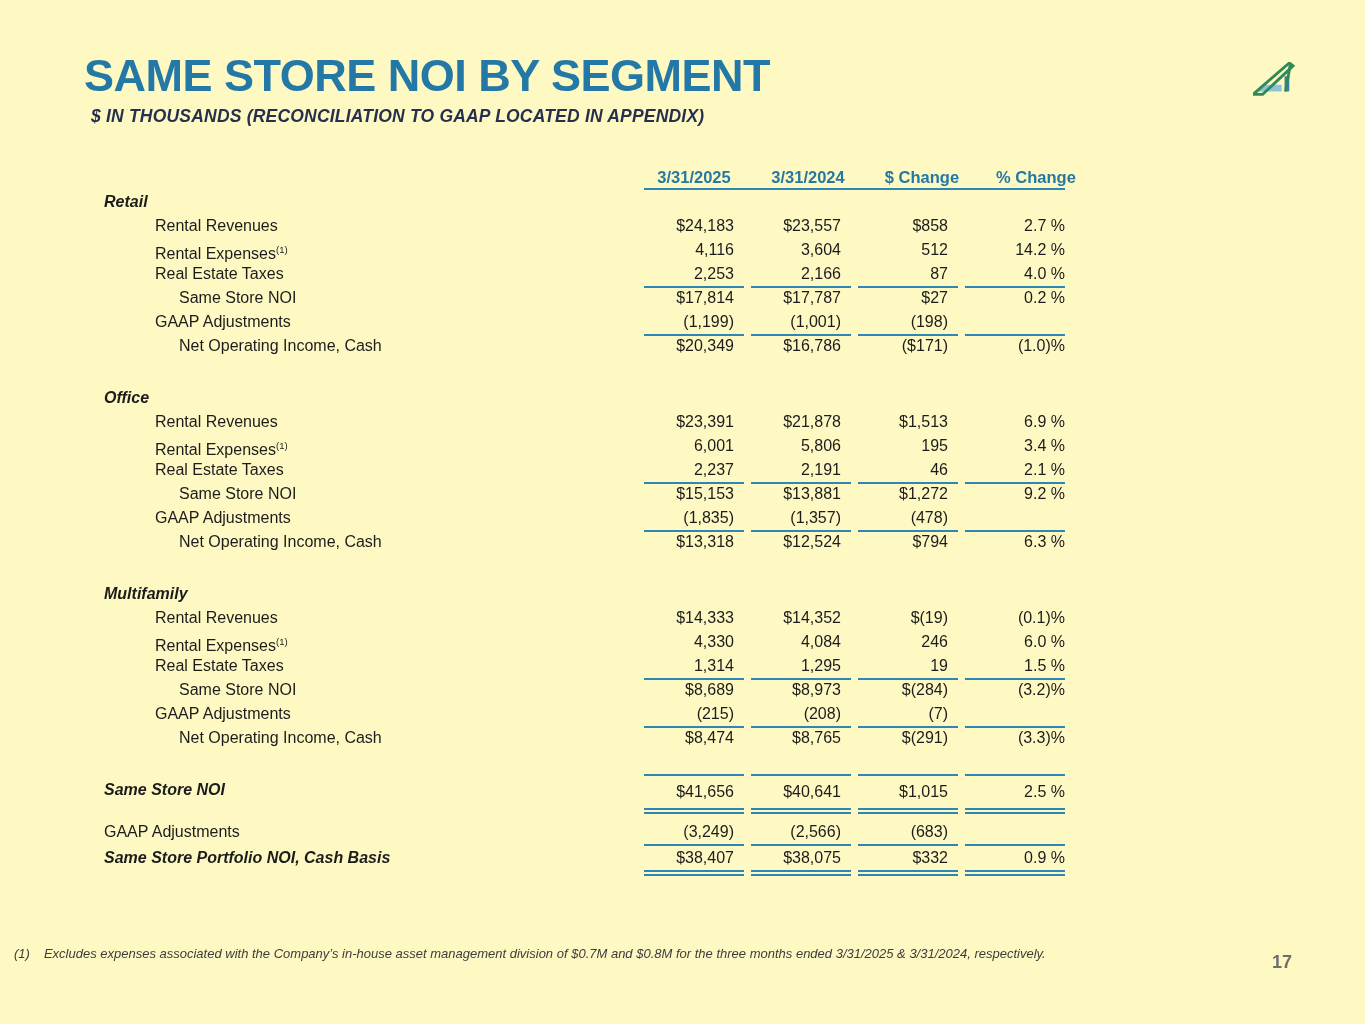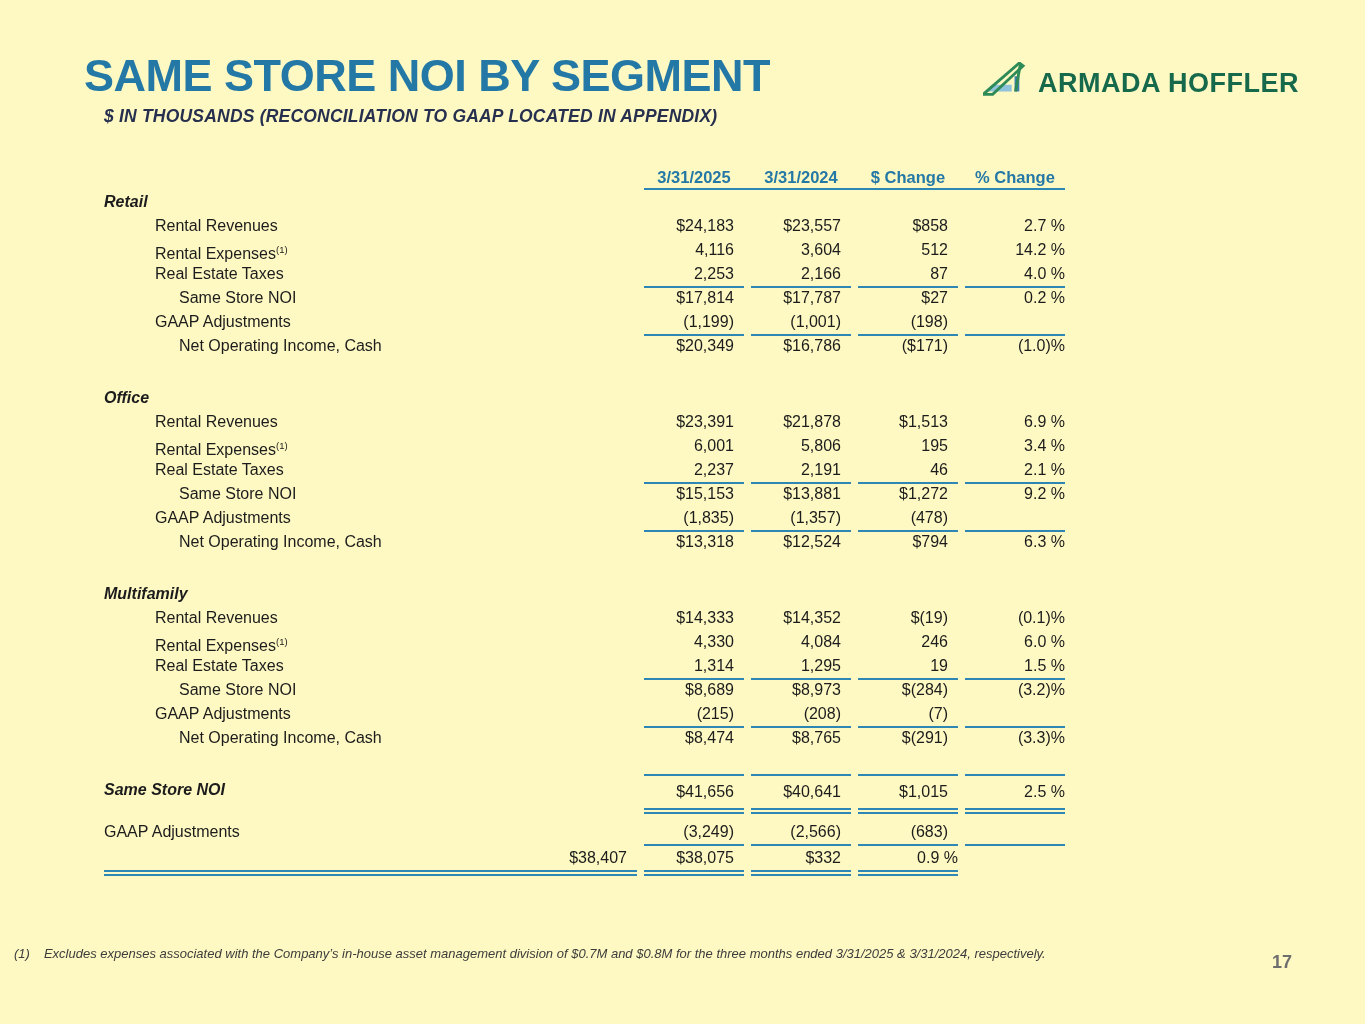--- a/index.html
+++ b/index.html
@@ -17,21 +17,21 @@
     position:relative;width:1365px;height:1024px;background:#fef9c3;
     overflow:hidden;margin:0 auto;color:var(--text);
   }
   
   .title{
     position:absolute;left:84px;top:50px;
     font-size:45px;font-weight:800;color:var(--blue);letter-spacing:-0.5px;
     white-space:nowrap;
   }
   .subtitle{
-    position:absolute;left:104px;top:106px;
+    position:absolute;left:91px;top:106px;
     font-size:17.5px;font-style:italic;font-weight:600;color:var(--navy);
     letter-spacing:0.2px;white-space:nowrap;
   }
   .logo{
     position:absolute;right:66px;top:62px;display:flex;align-items:center;gap:9px;
   }
   .logo-text{
     font-size:27px;font-weight:700;color:var(--green);letter-spacing:0.5px;white-space:nowrap;
   }
   
@@ -48,21 +48,21 @@
   .val{
     font-size:16px;line-height:24px;text-align:right;padding-right:10px;white-space:nowrap;
   }
   .val.pct{padding-right:0;}
   .span4{grid-column:2/6;}
   .phead{
     text-align:center;font-size:16.5px;font-weight:700;color:#111;
     line-height:22px;border-bottom:2px solid var(--line);
   }
   .cheads{
-    display:grid;grid-template-columns:100px 100px 100px 100px;column-gap:7px;
+    display:grid;grid-template-columns:100px 100px 100px 100px;column-gap:14px;
     border-bottom:2px solid var(--line);
   }
   .chead{
     text-align:center;font-size:16.5px;font-weight:700;color:var(--blue);line-height:22px;
     white-space:nowrap;
   }
   .sect{margin-top:28px;}
   .bb .val{border-bottom:2px solid var(--line);}
   .tb .val{border-top:2px solid var(--line);}
   .dbb .val{border-bottom:6px double var(--line);}
@@ -90,21 +90,20 @@
 
   <div class="logo">
     <span>
       <svg width="46" height="38" viewBox="0 0 48 40">
         <polygon points="2,31 30,31 30,24 9,24" fill="#8FC3DC"></polygon>
         <rect x="33" y="15" width="5" height="16" fill="#3C7FB0"></rect>
         <polygon points="0,34 38,1 42,4 10,34 4,34" fill="none" stroke="#2E8B57" stroke-width="3"></polygon>
         <line x1="39" y1="3" x2="34" y2="31" stroke="#2E8B57" stroke-width="3"></line>
       </svg>
     </span>
-    <span class="logo-text">ARMADA HOFFLER</span>
   </div>
 
   <div class="table">
 
 
     <div class="trow">
       <span class="lbl"></span>
       <div class="span4 cheads">
         <span class="chead">3/31/2025</span>
         <span class="chead">3/31/2024</span>
@@ -259,20 +258,21 @@
       <span class="val pct">2.5 %</span>
     </div>
     <div class="trow sum2 bb">
       <span class="lbl">GAAP Adjustments</span>
       <span class="val">(3,249)</span>
       <span class="val">(2,566)</span>
       <span class="val">(683)</span>
       <span class="val pct"></span>
     </div>
     <div class="trow sum3 dbb">
+      <span class="lbl bold">Same Store Portfolio NOI, Cash Basis</span>
       <span class="val">$38,407</span>
       <span class="val">$38,075</span>
       <span class="val">$332</span>
       <span class="val pct">0.9 %</span>
     </div>
 
   </div>
 
   <div class="footnote">
     <span>(1)</span>

